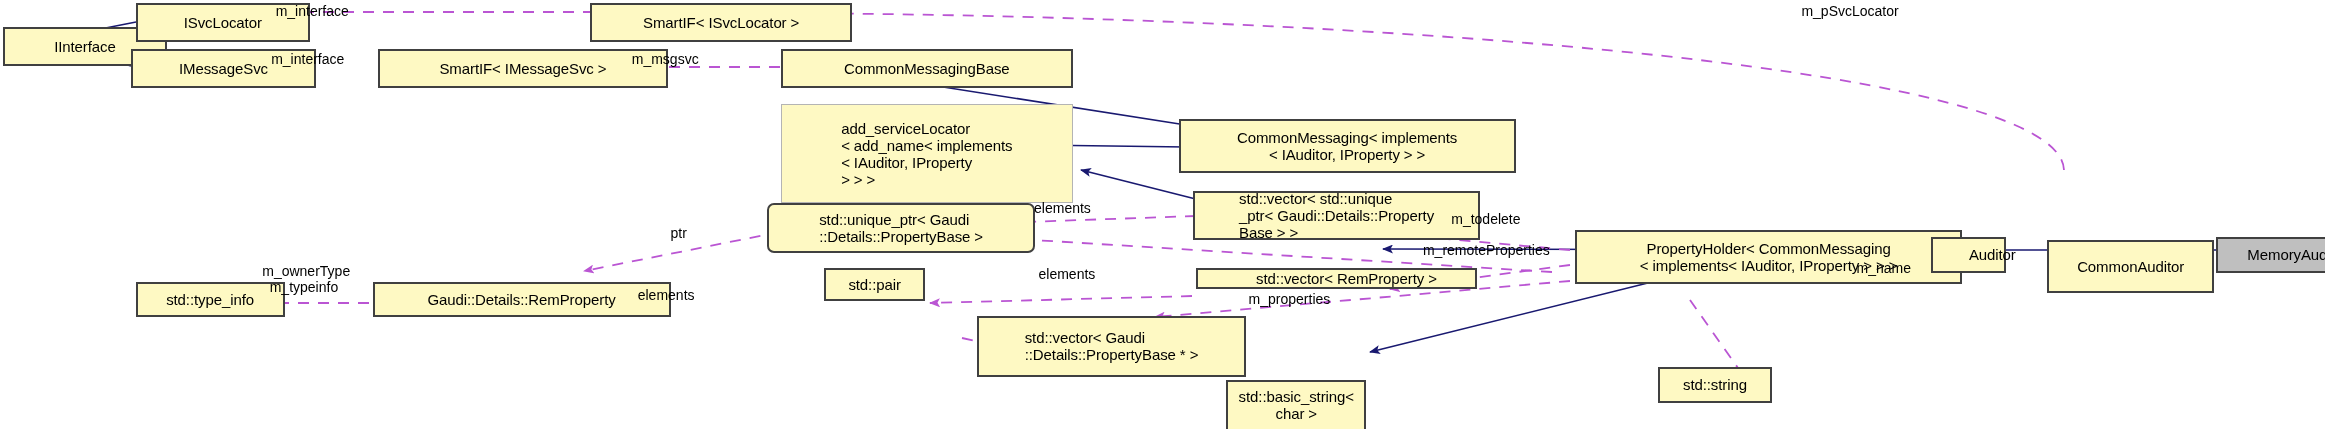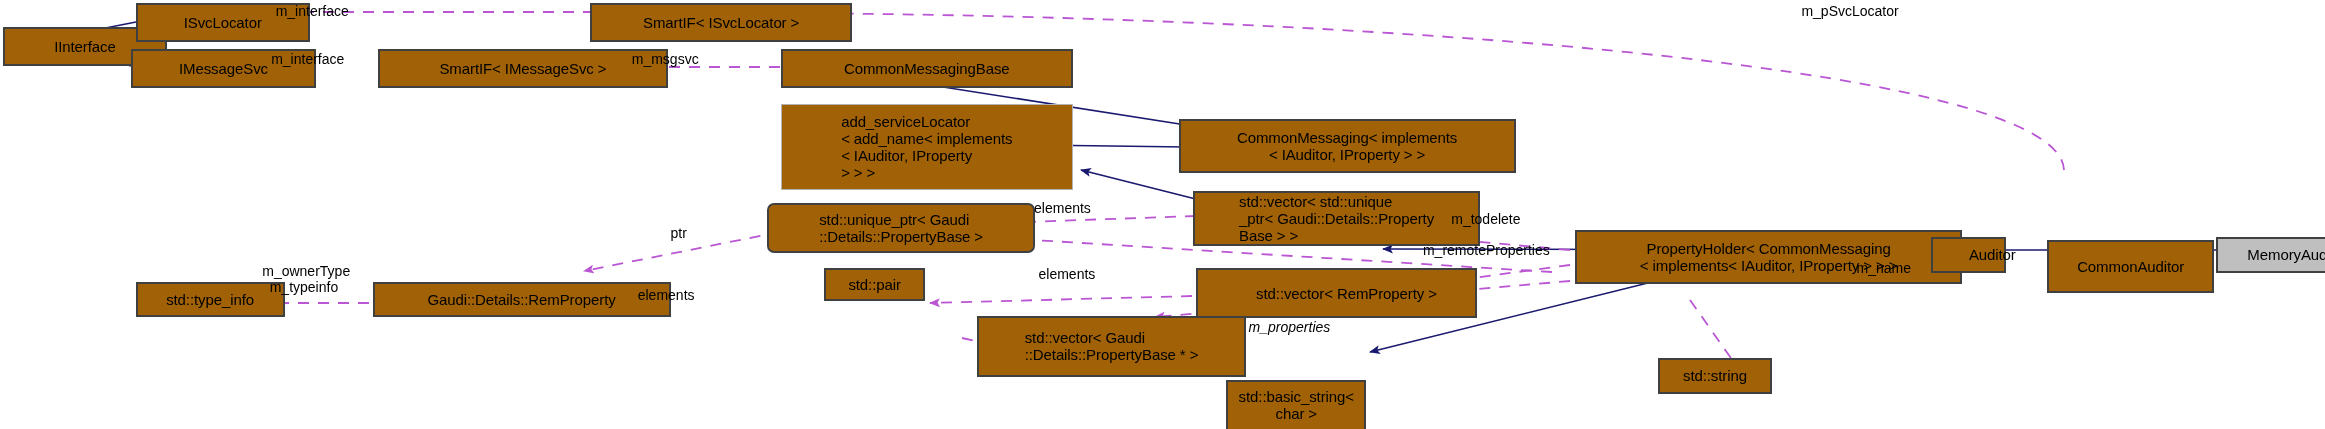--- a/index.html
+++ b/index.html
@@ -8,21 +8,21 @@
     position:relative;
     width:2325px;
     height:429px;
     background:#ffffff;
     overflow:hidden;
   }
   .node{
     position:absolute;
     box-sizing:border-box;
     border:1px solid #404040;
-    background:#a16207;
+    background:#fef9c3;
     color:#000000;
     font-size:15px;
     line-height:17px;
     text-align:center;
     display:flex;
     align-items:center;
     justify-content:center;
     white-space:pre;
     letter-spacing:-0.1px;
   }
@@ -90,55 +90,55 @@
     </g>
   </svg>
 
   <div id="nodes">
       <div class="node thick" style="left: 2.98px; top: 26.82px; width: 163.9px; height: 38.74px; align-items: center;"><span>IInterface</span></div>
       <div class="node thick" style="left: 135.59px; top: 2.98px; width: 174.33px; height: 38.74px;"><span>ISvcLocator</span></div>
       <div class="node thick" style="left: 131.12px; top: 49.17px; width: 184.76px; height: 38.74px;"><span>IMessageSvc</span></div>
       <div class="node thick" style="left: 590.04px; top: 2.98px; width: 262.24px; height: 38.74px;"><span>SmartIF&lt; ISvcLocator &gt;</span></div>
       <div class="node thick" style="left: 378.46px; top: 49.17px; width: 289.06px; height: 38.74px;"><span>SmartIF&lt; IMessageSvc &gt;</span></div>
       <div class="node thick" style="left: 780.76px; top: 49.17px; width: 292.04px; height: 38.74px;"><span>CommonMessagingBase</span></div>
-      <div class="node light" style="left: 780.76px; top: 104.3px; width: 292.04px; height: 86px;"><span style="text-align: left;">add_serviceLocator
+      <div class="node light" style="left: 780.76px; top: 104.3px; width: 292.04px; height: 99px;"><span style="text-align: left;">add_serviceLocator
 &lt; add_name&lt; implements
 &lt; IAuditor, IProperty
 &gt; &gt; &gt;</span></div>
       <div class="node thick" style="left: 1178.59px; top: 119.2px; width: 337px; height: 53.64px;"><span>CommonMessaging&lt; implements
 &lt; IAuditor, IProperty &gt; &gt;</span></div>
       <div class="node thick" style="left: 767px; top: 202.64px; width: 268.2px; height: 50.66px; border-radius: 7px;"><span style="text-align: left;">std::unique_ptr&lt; Gaudi
 ::Details::PropertyBase &gt;</span></div>
-      <div class="node thick" style="left: 1193.49px; top: 190.72px; width: 286.08px; height: 55px;"><span style="text-align: left;">std::vector&lt; std::unique
+      <div class="node thick" style="left: 1193.49px; top: 190.72px; width: 286.08px; height: 49px;"><span style="text-align: left;">std::vector&lt; std::unique
 _ptr&lt; Gaudi::Details::Property
 Base &gt; &gt;</span></div>
       <div class="node thick" style="left: 823.97px; top: 268.2px; width: 101.32px; height: 32.78px;"><span>std::pair</span></div>
-      <div class="node thick" style="left: 1196.47px; top: 268.2px; width: 280.12px; height: 50px; padding-left: 20px;"><span>std::vector&lt; RemProperty &gt;</span></div>
+      <div class="node thick" style="left: 1196.47px; top: 268.2px; width: 280.12px; height: 21px; padding-left: 20px;"><span>std::vector&lt; RemProperty &gt;</span></div>
       <div class="node thick" style="left: 135.59px; top: 281.61px; width: 149px; height: 35.76px;"><span>std::type_info</span></div>
       <div class="node thick" style="left: 372.5px; top: 281.61px; width: 298px; height: 35.76px;"><span>Gaudi::Details::RemProperty</span></div>
       <div class="node thick" style="left: 977.44px; top: 315.88px; width: 268.2px; height: 61px;"><span style="text-align: left;">std::vector&lt; Gaudi
 ::Details::PropertyBase * &gt;</span></div>
       <div class="node thick" style="left: 1574.93px; top: 230px; width: 387.4px; height: 53.64px;"><span>PropertyHolder&lt; CommonMessaging
 &lt; implements&lt; IAuditor, IProperty &gt; &gt; &gt;</span></div>
-      <div class="node thick" style="left: 1658.37px; top: 358px; width: 113.24px; height: 35.76px;"><span>std::string</span></div>
+      <div class="node thick" style="left: 1658.37px; top: 367px; width: 113.24px; height: 35.76px;"><span>std::string</span></div>
       <div class="node thick" style="left: 1226.27px; top: 379.95px; width: 140.06px; height: 50.66px;"><span>std::basic_string&lt;
 char &gt;</span></div>
       <div class="node thick" style="left: 1931.04px; top: 236.91px; width: 74.5px; height: 35.76px; padding-left: 48px;"><span>Auditor</span></div>
       <div class="node thick" style="left: 2047.26px; top: 234px; width: 166.88px; height: 53px; margin-top: 6px;"><span>CommonAuditor</span></div>
       <div class="node thick filled" style="left: 2215.63px; top: 236.91px; width: 163.9px; height: 35.76px;"><span>MemoryAuditor</span></div>
     </div>
   <div id="labels">
       <div class="edge-label" style="left: 275.65px; top: 4.47px;">m_interface</div>
       <div class="edge-label" style="left: 1801.41px; top: 4.47px;">m_pSvcLocator</div>
       <div class="edge-label" style="left: 271.18px; top: 52.15px;">m_interface</div>
       <div class="edge-label" style="left: 631.76px; top: 52.15px;">m_msgsvc</div>
       <div class="edge-label" style="left: 1034.06px; top: 201.15px;">elements</div>
       <div class="edge-label" style="left: 1451.26px; top: 211.58px;">m_todelete</div>
       <div class="edge-label" style="left: 1422.95px; top: 242.87px;">m_remoteProperties</div>
       <div class="edge-label" style="left: 670.5px; top: 226.48px;">ptr</div>
       <div class="edge-label" style="left: 262.24px; top: 263.73px;">m_ownerType</div>
       <div class="edge-label" style="left: 269.69px; top: 280.12px;">m_typeinfo</div>
       <div class="edge-label" style="left: 1038.53px; top: 266.71px;">elements</div>
       <div class="edge-label" style="left: 637.72px; top: 287.57px;">elements</div>
-      <div class="edge-label" style="left: 1248.62px; top: 320px; font-style: italic;">m_properties</div>
+      <div class="edge-label" style="left: 1248.62px; top: 292px;">m_properties</div>
       <div class="edge-label" style="left: 1856.54px; top: 260.75px;">m_name</div>
     </div>
 </div>
 
 </body></html>

